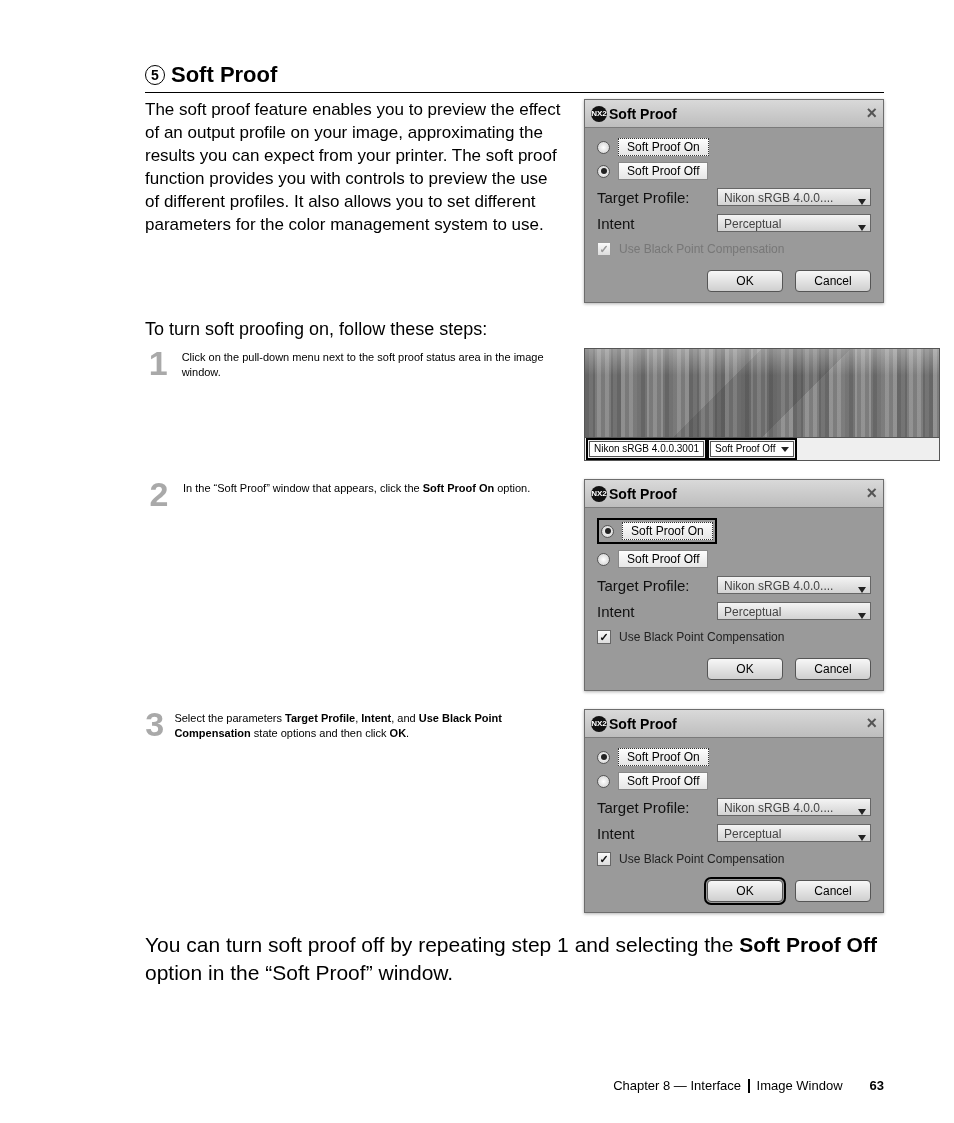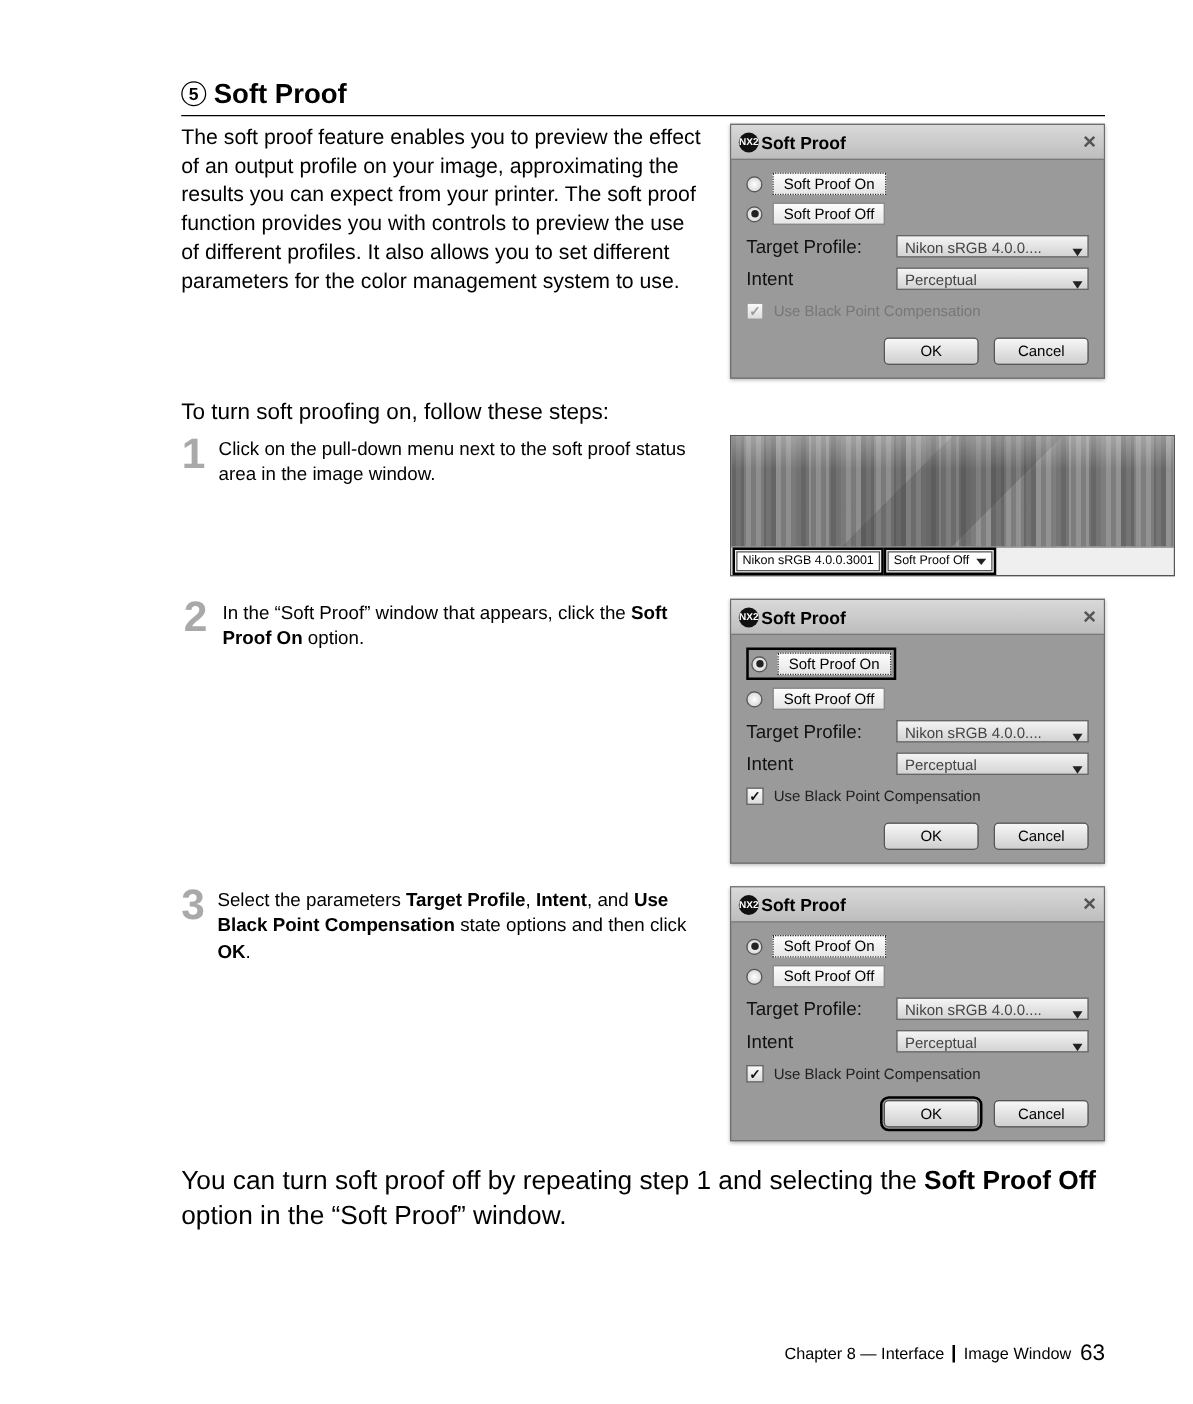--- a/index.html
+++ b/index.html
@@ -31,21 +31,21 @@
     font-size: 14px; font-weight: 700;
   }
   .two-col { display: flex; gap: 18px; }
   .left-col { flex: 1; font-size: 17px; line-height: 1.35; }
   .right-col { width: 300px; flex-shrink: 0; }
   .intro-para { margin-bottom: 10px; }
   .steps-lead { font-size: 18px; margin: 16px 0 8px 0; }
   .step-row { display: flex; gap: 18px; align-items: flex-start; margin-bottom: 18px; }
   .step-text { flex: 1; display: flex; gap: 10px; align-items: flex-start; min-height: 40px; }
   .step-num { font-size: 34px; font-weight: 700; color: #a9a9a9; line-height: 0.9; width: 28px; text-align: center; }
-  .step-body { font-size: 15px; line-height: 1.35; padding-top: 2px; }
+  .step-body { font-size: 11px; line-height: 1.35; padding-top: 2px; }
   .step-body b { font-weight: 700; }
   .closing { font-size: 21px; line-height: 1.35; margin-top: 6px; }
 
   
   .dialog {
     background: #9a9a9a;
     border: 1px solid #6d6d6d;
     width: 300px;
     font-size: 12px;
     color: #000;
@@ -171,21 +171,21 @@
     border-top: 5px solid #222;
   }
 
   .footer {
     position: absolute;
     bottom: 30px; right: 70px;
     font-size: 13px;
     display: flex; align-items: center; gap: 7px;
   }
   .footer .divider { width: 1.5px; height: 14px; background: #000; }
-  .footer .pg { font-weight: 400; font-size: 18px; }
+  .footer .pg { font-weight: 700; font-size: 13px; margin-left: 20px; }
 </style>
 </head>
 <body>
 
 <div class="heading">
   <span class="circled">5</span>
   <span>Soft Proof</span>
 </div>
 
 <div class="two-col">

